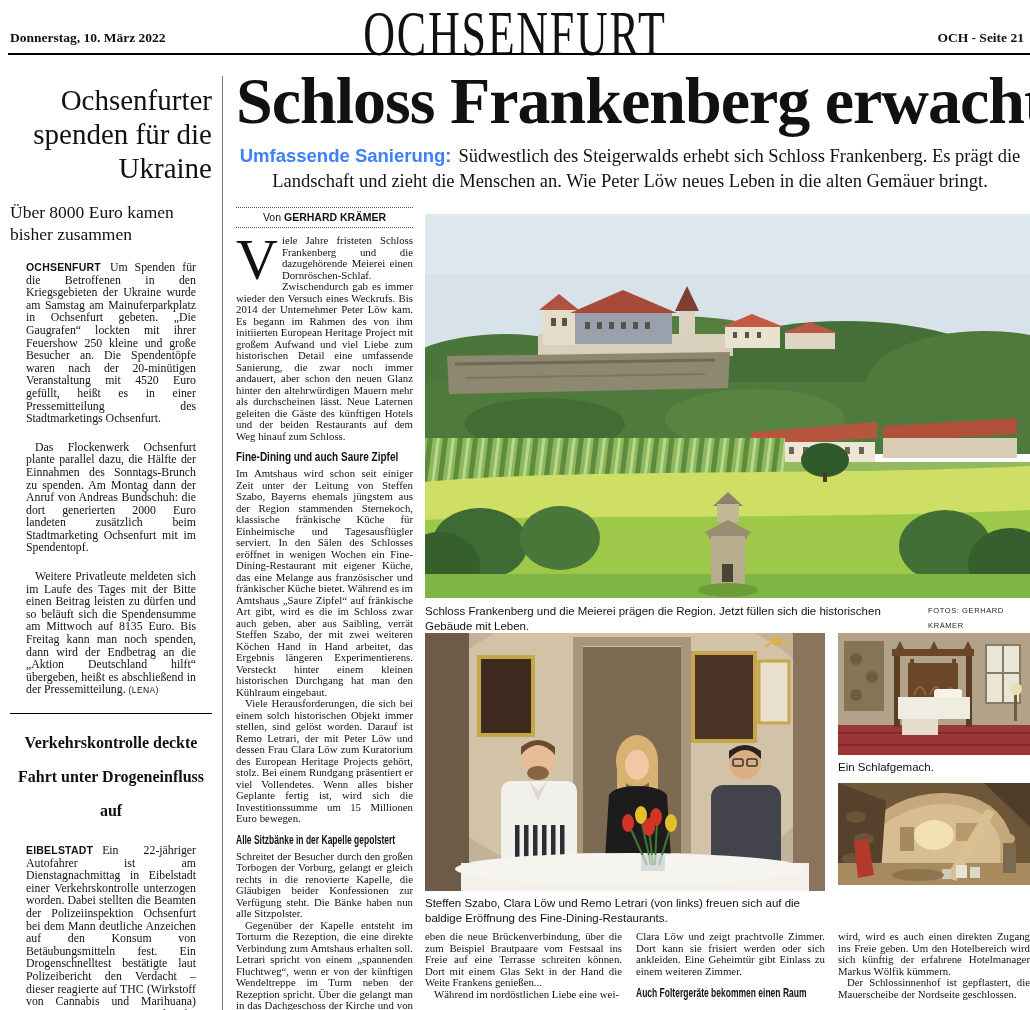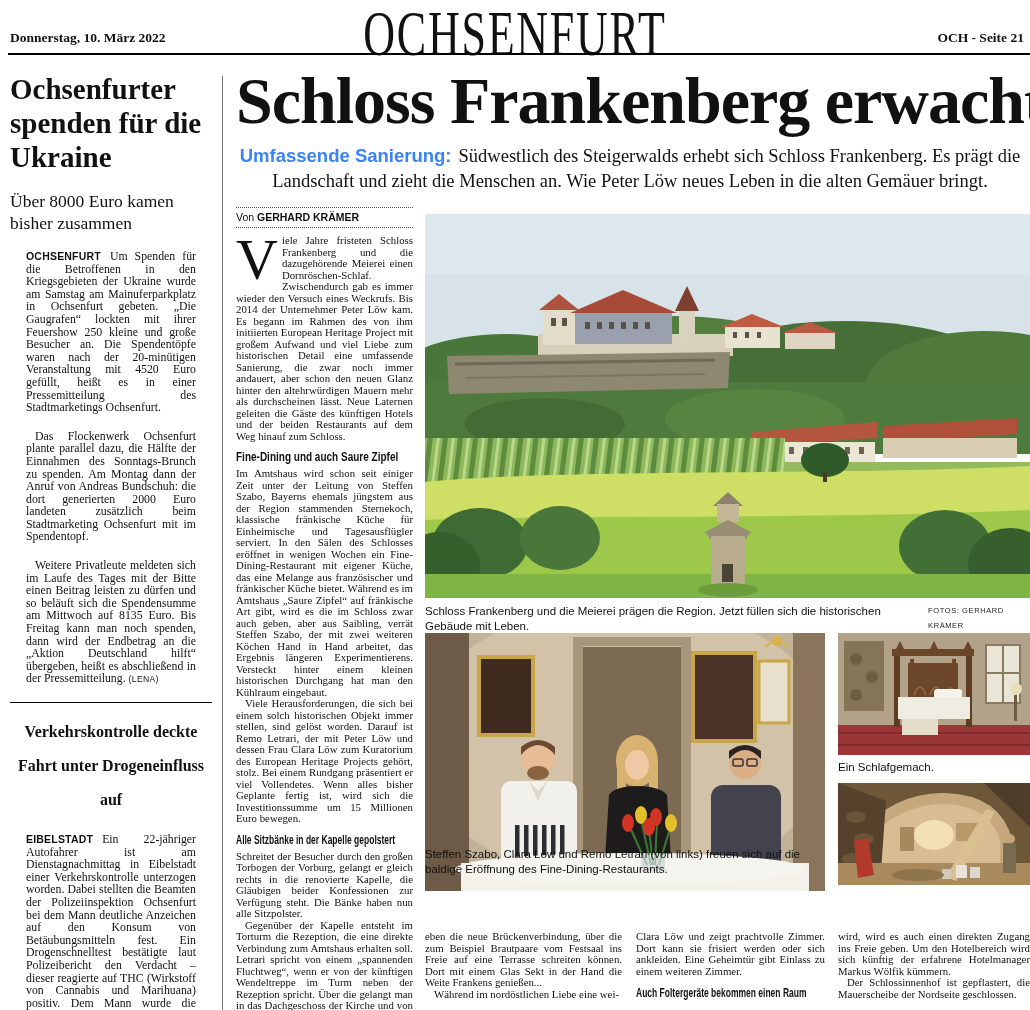--- a/index.html
+++ b/index.html
@@ -7,40 +7,40 @@
         font-family:"Liberation Serif",serif;color:#111;margin:0 auto;}
   
   .masthead{position:absolute;left:0;right:0;top:-4px;text-align:center;font-size:50px;
             letter-spacing:2px;transform:scaleY(1.28) scaleX(0.88);transform-origin:center top;
             font-weight:normal;white-space:nowrap;}
   .hdr-date{position:absolute;left:10px;top:30px;font-size:13.5px;font-weight:bold;}
   .hdr-page{position:absolute;right:6px;top:30px;font-size:13.5px;font-weight:bold;}
   .hdr-rule{position:absolute;left:8px;right:0;top:53px;height:2px;background:#000;}
   
   .sidebar{position:absolute;left:10px;top:72px;width:202px;height:938px;overflow:hidden;}
-  .sb-title1{font-size:29px;line-height:34px;font-weight:bold;text-align:left;margin:0 0 8px;}
+  .sb-title1{font-size:29px;line-height:34px;font-weight:normal;text-align:right;margin:11px 0 8px;}
   .sb-subtitle{font-size:17.5px;line-height:22px;text-align:left;margin:16px 0 12px;font-weight:normal;}
   .sb-title2{font-size:16px;line-height:34px;font-weight:bold;text-align:center;margin:12px 4px 10px;}
   .sb-body{font-size:11.8px;line-height:12.6px;text-align:justify;margin:16px;}
   .sb-body.ind{text-indent:9px;}
   .lead-in{font-family:"Liberation Sans",sans-serif;font-size:10.5px;font-weight:bold;
            letter-spacing:.2px;margin-right:9px;}
   .signoff{font-size:8.5px;font-family:"Liberation Sans",sans-serif;letter-spacing:.4px;}
   .sb-rule{border:none;border-top:1.5px solid #000;margin:14px 0 6px;}
   
   .vrule{position:absolute;left:222px;top:76px;bottom:0;width:1px;background:#777;}
   
   .headline{position:absolute;left:236px;top:72px;width:786px;text-align:right;font-size:66px;
             line-height:58px;font-weight:bold;letter-spacing:-1px;margin:0;white-space:nowrap;}
   .lead{position:absolute;left:238px;top:143px;width:784px;text-align:center;font-size:18.5px;
         line-height:25px;margin:0;}
   .kicker{font-family:"Liberation Sans",sans-serif;font-weight:bold;color:#3b82f6;margin-right:7px;}
   .col1{position:absolute;left:236px;top:207px;width:177px;height:803px;overflow:hidden;}
   .byline{border-top:1px dotted #555;border-bottom:1px dotted #555;padding:3px 0 4px;margin-bottom:7px;
-          font-family:"Liberation Sans",sans-serif;font-size:10.5px;}
+          text-align:center;font-family:"Liberation Sans",sans-serif;font-size:10.5px;}
   .m-body{font-size:10.8px;line-height:11.5px;text-align:justify;margin:0;}
   .m-body.ind{text-indent:9px;}
   .dropcap{float:left;font-size:58px;line-height:46px;margin:2px 4px 0 0;}
   .subhead{display:inline-block;font-family:"Liberation Sans",sans-serif;font-weight:bold;
            font-size:12.5px;white-space:nowrap;transform-origin:left center;margin:8px 0 4px;}
   .s-short{transform:scaleX(0.8);}
   .s-long{transform:scaleX(0.68);}
   
   .photo{position:absolute;display:block;}
   .cap{position:absolute;font-family:"Liberation Sans",sans-serif;font-size:11.5px;line-height:14.5px;
@@ -251,21 +251,21 @@
       <line x1="228" y1="232" x2="224" y2="196"></line>
     </g>
     <ellipse cx="203" cy="190" rx="6" ry="9" fill="#d23426"></ellipse>
     <ellipse cx="216" cy="182" rx="6" ry="9" fill="#e4bf2c"></ellipse>
     <ellipse cx="231" cy="184" rx="6" ry="9" fill="#d23426"></ellipse>
     <ellipse cx="246" cy="190" rx="6" ry="9" fill="#e4bf2c"></ellipse>
     <ellipse cx="224" cy="194" rx="6" ry="9" fill="#d23426"></ellipse>
     <rect x="216" y="222" width="24" height="16" fill="#ccd6d6" opacity="0.75"></rect>
   </svg>
 
-  <p class="cap" style="left:425px;top:847px;width:400px;">Steffen Szabo, Clara Löw und Remo Letrari (von links) freuen sich auf die baldige Eröffnung des Fine-Dining-Restaurants.</p>
+  <p class="cap" style="left:425px;top:896px;width:400px;">Steffen Szabo, Clara Löw und Remo Letrari (von links) freuen sich auf die baldige Eröffnung des Fine-Dining-Restaurants.</p>
 
   <svg class="photo" style="left:838px;top:633px;" width="192" height="122" viewBox="0 0 192 122" role="img">
     <rect width="192" height="122" fill="#b3a28a"></rect>
     <rect x="0" y="92" width="192" height="30" fill="#9c3636"></rect>
     <line x1="0" y1="100" x2="192" y2="100" stroke="#7e2a2c" stroke-width="2"></line>
     <line x1="0" y1="112" x2="192" y2="112" stroke="#7e2a2c" stroke-width="2"></line>
     <rect x="148" y="12" width="34" height="58" fill="#e9e6d8" stroke="#8a7a62" stroke-width="2"></rect>
     <line x1="165" y1="12" x2="165" y2="70" stroke="#8a7a62" stroke-width="2"></line>
     <line x1="148" y1="40" x2="182" y2="40" stroke="#8a7a62" stroke-width="2"></line>
     <rect x="6" y="8" width="40" height="70" fill="#857455"></rect>

